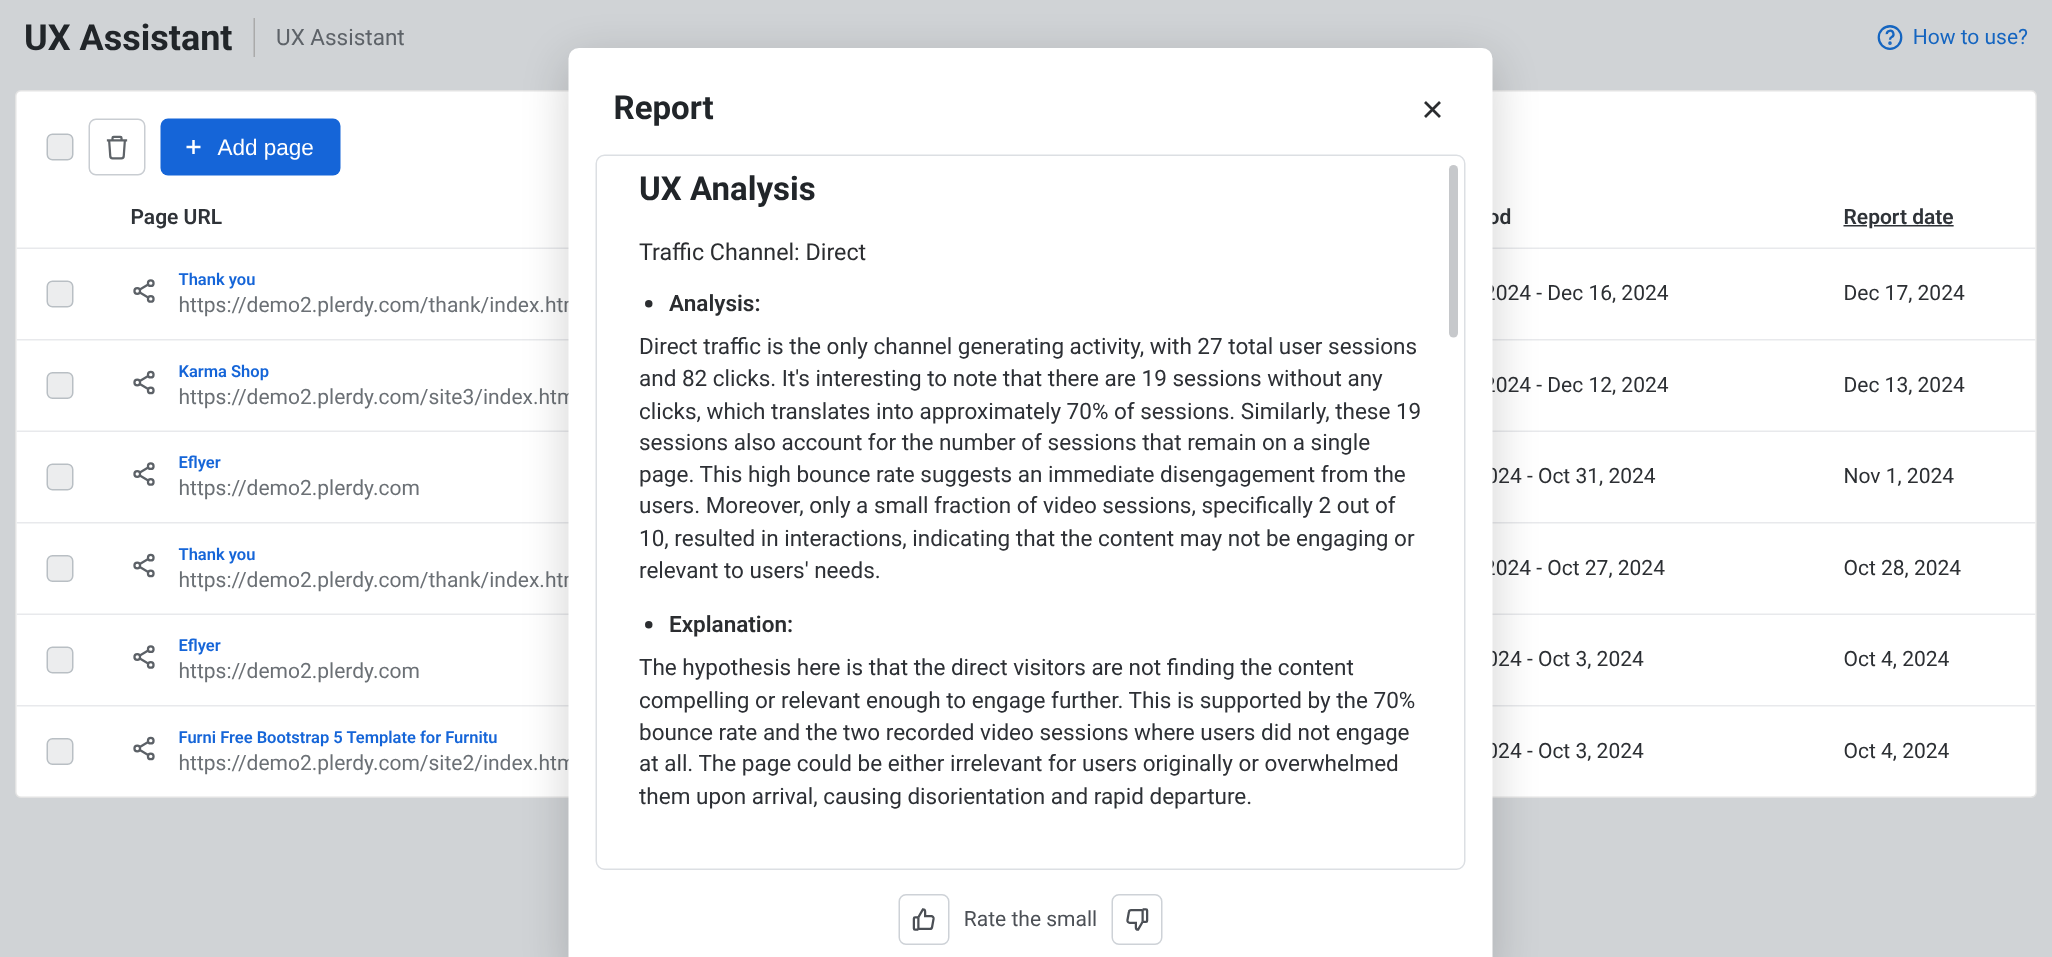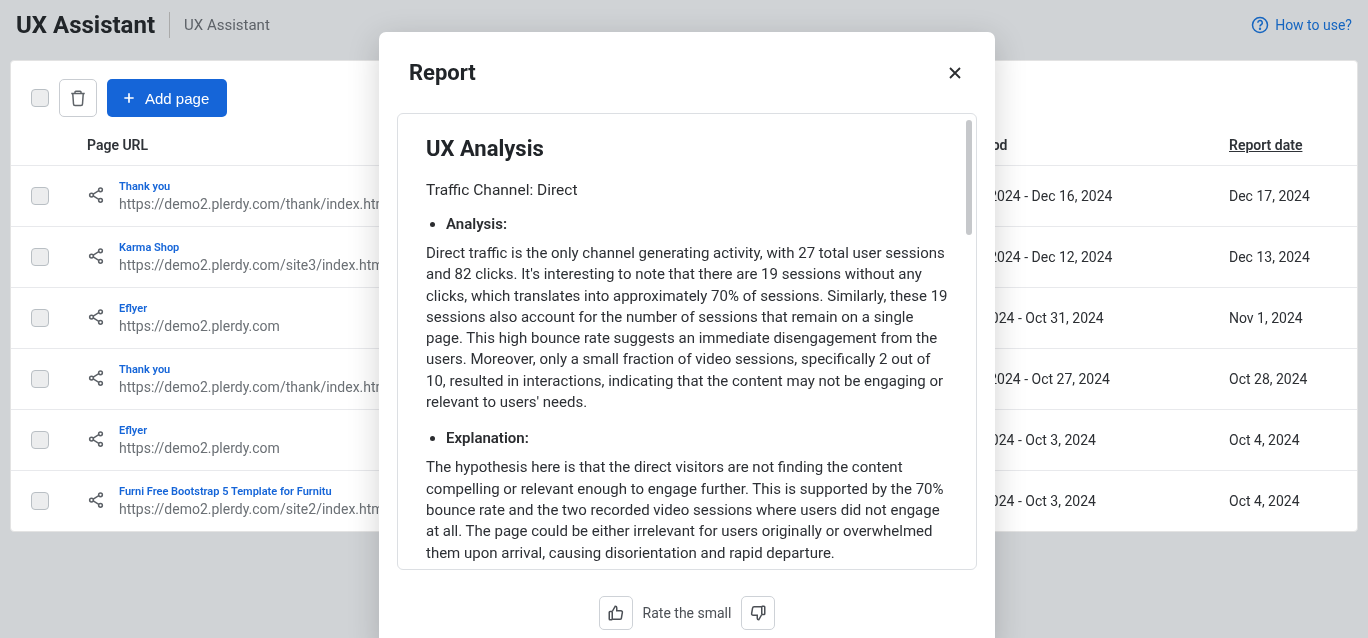--- a/index.html
+++ b/index.html
@@ -135,24 +135,24 @@
 }
 .modal-head {
   display: flex;
   align-items: center;
   justify-content: space-between;
   padding: 28px 30px 18px 30px;
 }
 .modal-head h3 { font-size: 22px; font-weight: 700; }
 .close-btn { cursor: pointer; width: 20px; height: 20px; color:#2b2d30; }
 .modal-body-wrap {
-  margin: 10px 18px;
+  margin: 0 18px;
   border: 1px solid #dcdfe3;
   border-radius: 6px;
-  padding: 22px 28px;
+  padding: 10px 28px;
   flex: 1;
   overflow: hidden;
   position: relative;
 }
 .modal-body-wrap::after {
   content: "";
   position: absolute;
   right: 4px;
   top: 6px;
   width: 6px;

